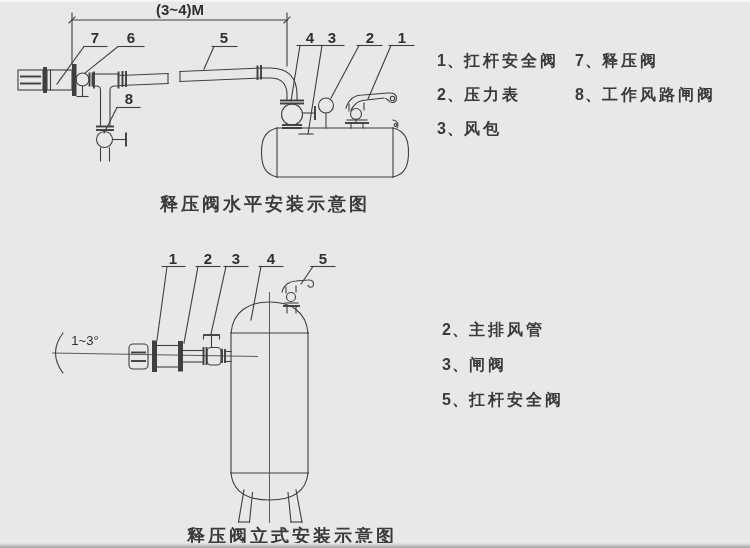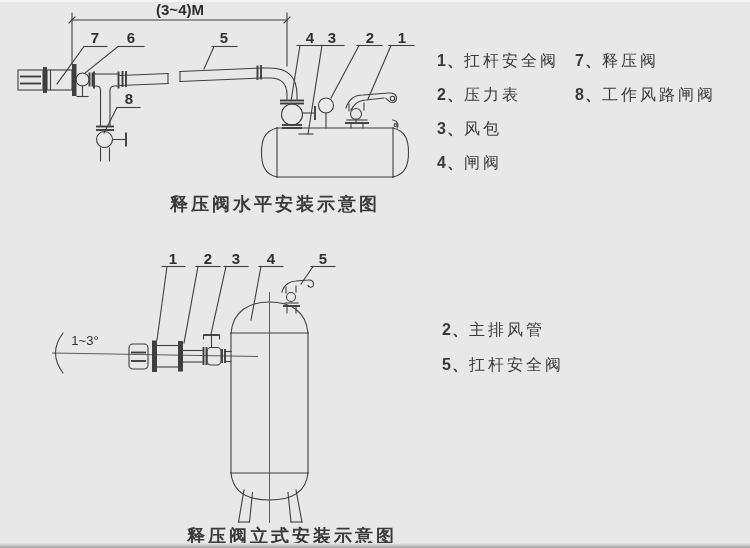--- a/index.html
+++ b/index.html
@@ -15,26 +15,26 @@
     background:linear-gradient(#e8e8e8,#a2a2a2);}
   svg{position:absolute;left:0;top:0;}
   .ln{stroke:#3f3f3f;stroke-width:1.1;fill:none;stroke-linecap:square;}
   .ln2{stroke:#3f3f3f;stroke-width:1.9;fill:none;stroke-linecap:butt;}
   .thin{stroke:#4a4a4a;stroke-width:0.9;fill:none;}
   .bar{fill:#3f3f3f;stroke:none;}
   .svgtxt{fill:#2f2f2f;font-family:"Liberation Sans",sans-serif;font-size:15px;font-weight:bold;}
   .svgtxt-small{fill:#2f2f2f;font-family:"Liberation Sans",sans-serif;font-size:13px;font-weight:normal;}
   .caption{position:absolute;text-align:center;font-size:18px;font-weight:bold;
     letter-spacing:3px;color:#3a3a3a;white-space:nowrap;}
-  .caption-top{left:160px;top:192px;width:230px;}
+  .caption-top{left:150px;top:192px;width:230px;}
   .caption-bottom{left:167px;top:524px;width:250px;}
   .legend{position:absolute;font-size:16px;letter-spacing:3px;color:#3a3a3a;}
   .legend .lrow{height:20px;margin-bottom:14px;white-space:nowrap;}
   .legend .lnum{display:inline-block;min-width:27px;font-weight:bold;letter-spacing:1px;}
-  .legend .llab{letter-spacing:3px;}
+  .legend .llab{letter-spacing:3px;font-weight:bold;}
   .legend-t1{left:437px;top:51px;}
   .legend-t2{left:575px;top:51px;}
   .legend-b{left:442px;top:320px;}
   .legend-b .lrow{margin-bottom:15px;}
 </style>
 </head>
 <body>
 
 <div class="page">
   <div class="top-edge"></div>
@@ -284,37 +284,37 @@
   <div class="legend legend-t1">
     <div class="lrow">
       <span class="lnum">1、</span><span class="llab">扛杆安全阀</span>
     </div>
     <div class="lrow">
       <span class="lnum">2、</span><span class="llab">压力表</span>
     </div>
     <div class="lrow">
       <span class="lnum">3、</span><span class="llab">风包</span>
     </div>
-    <div class="lrow">
-      <span class="lnum">4、</span><span class="llab">闸阀</span>
-    </div>
   </div>
 
   <div class="legend legend-t2">
     <div class="lrow">
       <span class="lnum">7、</span><span class="llab">释压阀</span>
     </div>
     <div class="lrow">
       <span class="lnum">8、</span><span class="llab">工作风路闸阀</span>
     </div>
   </div>
 
   <div class="legend legend-b">
     <div class="lrow">
       <span class="lnum">2、</span><span class="llab">主排风管</span>
+    </div>
+    <div class="lrow">
+      <span class="lnum">3、</span><span class="llab">闸阀</span>
     </div>
     <div class="lrow">
       <span class="lnum">5、</span><span class="llab">扛杆安全阀</span>
     </div>
   </div>
 
   <div class="bottom-edge"></div>
 </div>
 
 </body></html>

